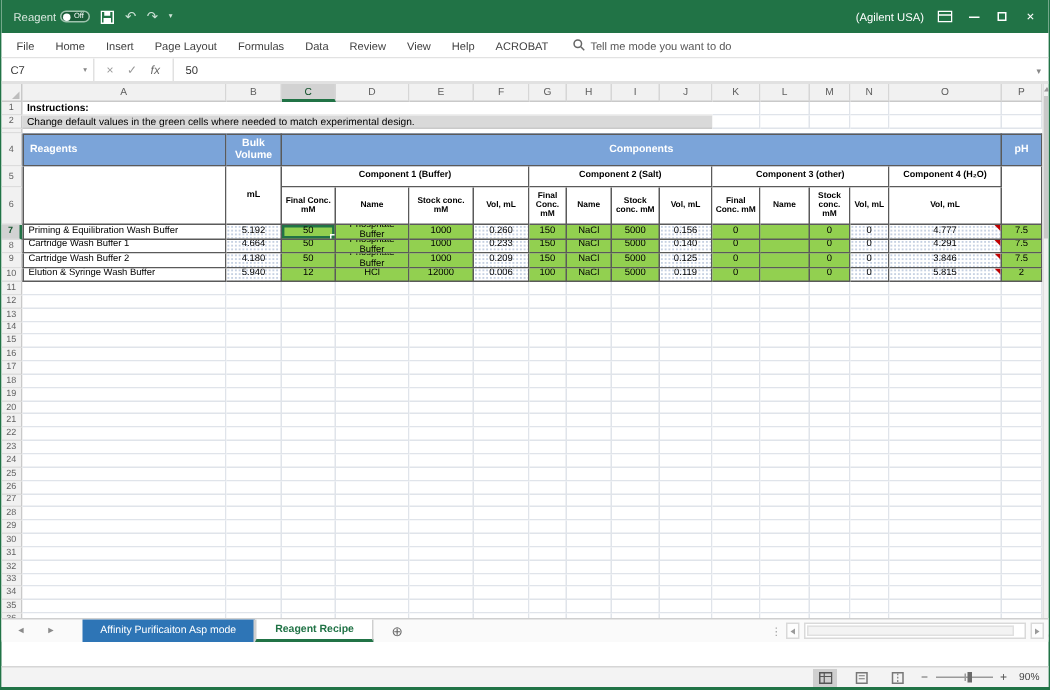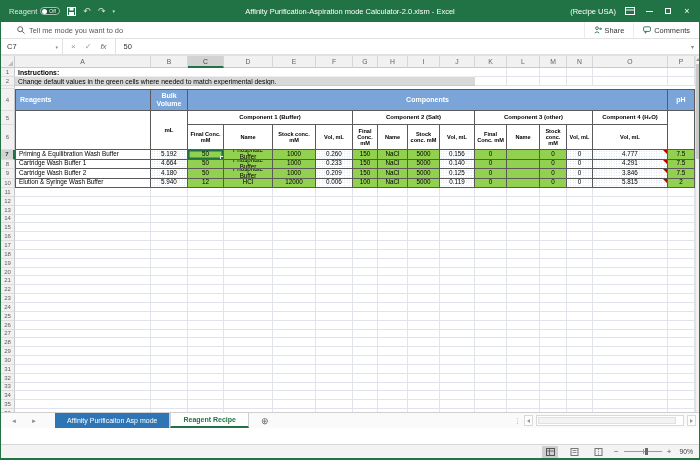--- a/index.html
+++ b/index.html
@@ -127,78 +127,72 @@
   .zslider .tick { position:absolute; left:50%; top:-2px; width:1px; height:5px; background:#9a9a9a; }
   .zslider .zthumb { position:absolute; left:55%; top:-3px; width:3px; height:7px; background:#6a6a6a; }
   .zsign { font-size:8px; color:#555; }
 </style>
 </head>
 <body>
 
 <div class="window">
 
   <div class="titlebar">
-    <div class="tb-title">Affinity Purification-Aspiration mode Calculator-2.0.xlsm  -  Excel</div>
     <div class="tb-left">
       <div class="autosave">
         <span>Reagent</span>
         <span class="pill">
           <span class="dot"></span>
           <span class="off">Off</span>
         </span>
       </div>
       <svg width="9" height="9" viewBox="0 0 9 9">
         <rect x="0.5" y="0.5" width="8" height="8" fill="none" stroke="#fff" stroke-width="1"></rect>
         <rect x="2.5" y="0.5" width="4" height="3" fill="#fff"></rect>
         <rect x="2" y="5" width="5" height="3.5" fill="#fff"></rect>
       </svg>
       <span class="tb-ico">↶</span>
       <span class="tb-ico">↷</span>
       <span class="tb-ico" style="font-size:5px">▾</span>
     </div>
     <div class="tb-right">
-      <span>(Recipe USA)</span>
+      <span>(Agilent USA)</span>
       <svg width="10" height="8" viewBox="0 0 10 8">
         <rect x="0.5" y="0.5" width="9" height="7" fill="none" stroke="#fff" stroke-width="1"></rect>
         <line x1="0.5" y1="3" x2="9.5" y2="3" stroke="#fff" stroke-width="1"></line>
       </svg>
       <span class="winbtn">
           <span class="minbar"></span>
         </span>
       <span class="winbtn">
           <span class="maxbox"></span>
         </span>
       <span class="winbtn">×</span>
     </div>
   </div>
 
   <div class="menubar">
+    <div class="mtabs">
+        <span>File</span>
+        <span>Home</span>
+        <span>Insert</span>
+        <span>Page Layout</span>
+        <span>Formulas</span>
+        <span>Data</span>
+        <span>Review</span>
+        <span>View</span>
+        <span>Help</span>
+        <span>ACROBAT</span>
+      </div>
     <div class="search">
       <svg width="8" height="8" viewBox="0 0 8 8">
         <circle cx="3.2" cy="3.2" r="2.5" fill="none" stroke="#666" stroke-width="1"></circle>
         <line x1="5.2" y1="5.2" x2="7.5" y2="7.5" stroke="#666" stroke-width="1"></line>
       </svg>
       <span>Tell me mode you want to do</span>
-    </div>
-    <div class="mb-right">
-      <div class="mb-btn">
-        <svg width="8" height="8" viewBox="0 0 8 8">
-          <circle cx="3" cy="2.2" r="1.4" fill="none" stroke="#217346" stroke-width="0.9"></circle>
-          <path d="M0.8 7 Q3 4.4 5.2 7" fill="none" stroke="#217346" stroke-width="0.9"></path>
-          <path d="M5.2 2.8 L7.4 2.8 M6.4 1.6 L7.6 2.8 L6.4 4" fill="none" stroke="#217346" stroke-width="0.9"></path>
-        </svg>
-        <span>Share</span>
-      </div>
-      <div class="mb-btn">
-        <svg width="8" height="8" viewBox="0 0 8 8">
-          <rect x="0.6" y="0.8" width="6.8" height="4.6" rx="1" fill="none" stroke="#217346" stroke-width="0.9"></rect>
-          <path d="M2.2 5.4 L2.2 7.2 L4 5.4" fill="none" stroke="#217346" stroke-width="0.9"></path>
-        </svg>
-        <span>Comments</span>
-      </div>
     </div>
   </div>
 
   <div class="formulabar">
     <div class="namebox">
       <span class="nb-val">C7</span>
       <span style="font-size:5px;color:#888">▾</span>
     </div>
     <div class="fb-icons">
       <span class="fb-x">×</span>

